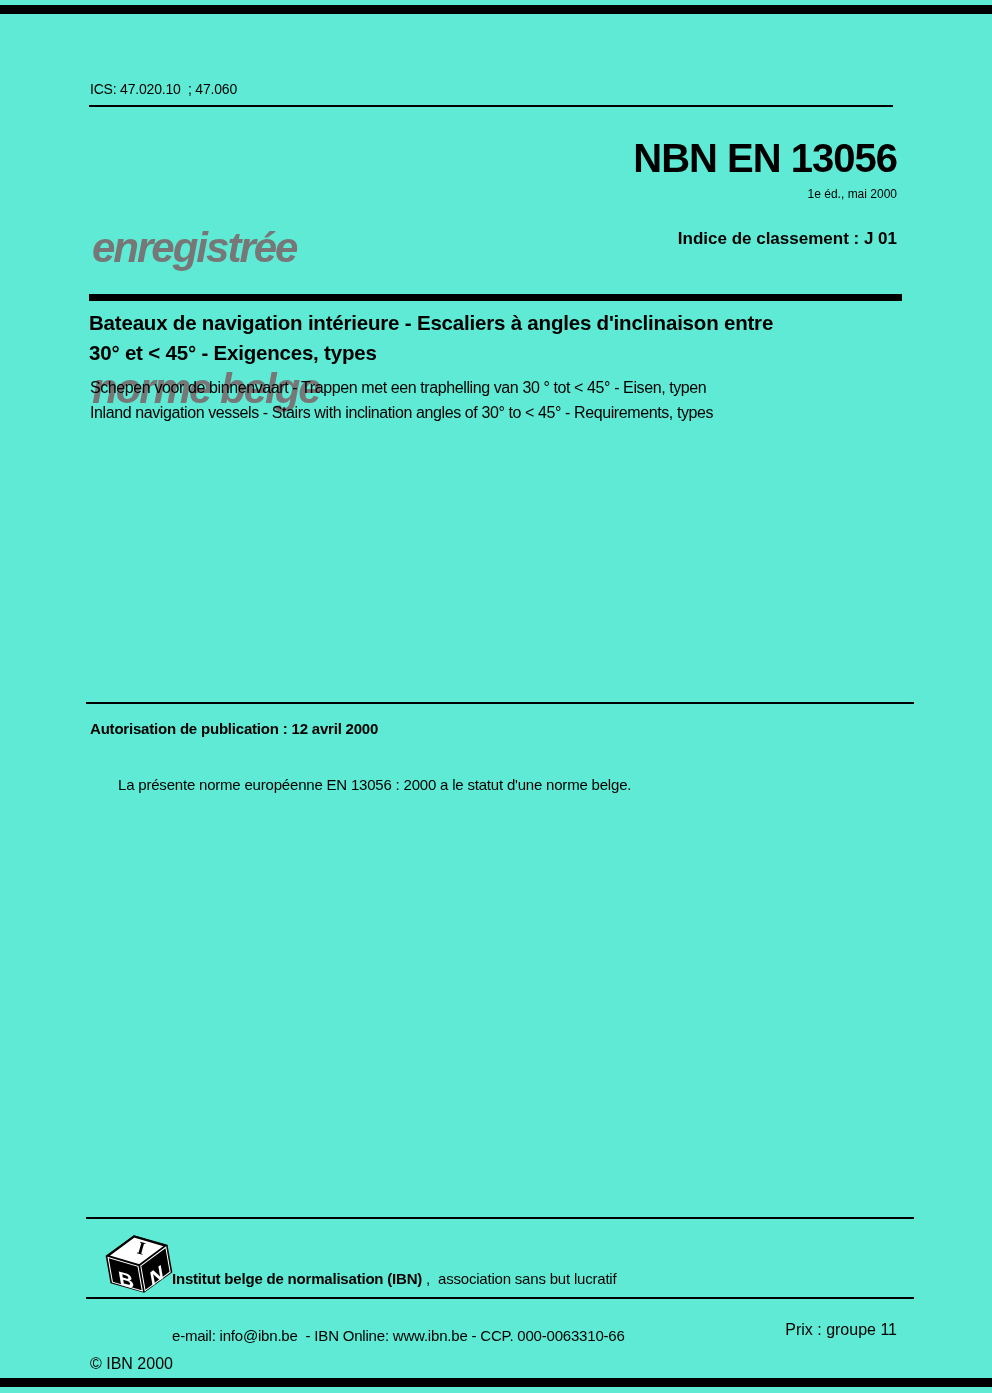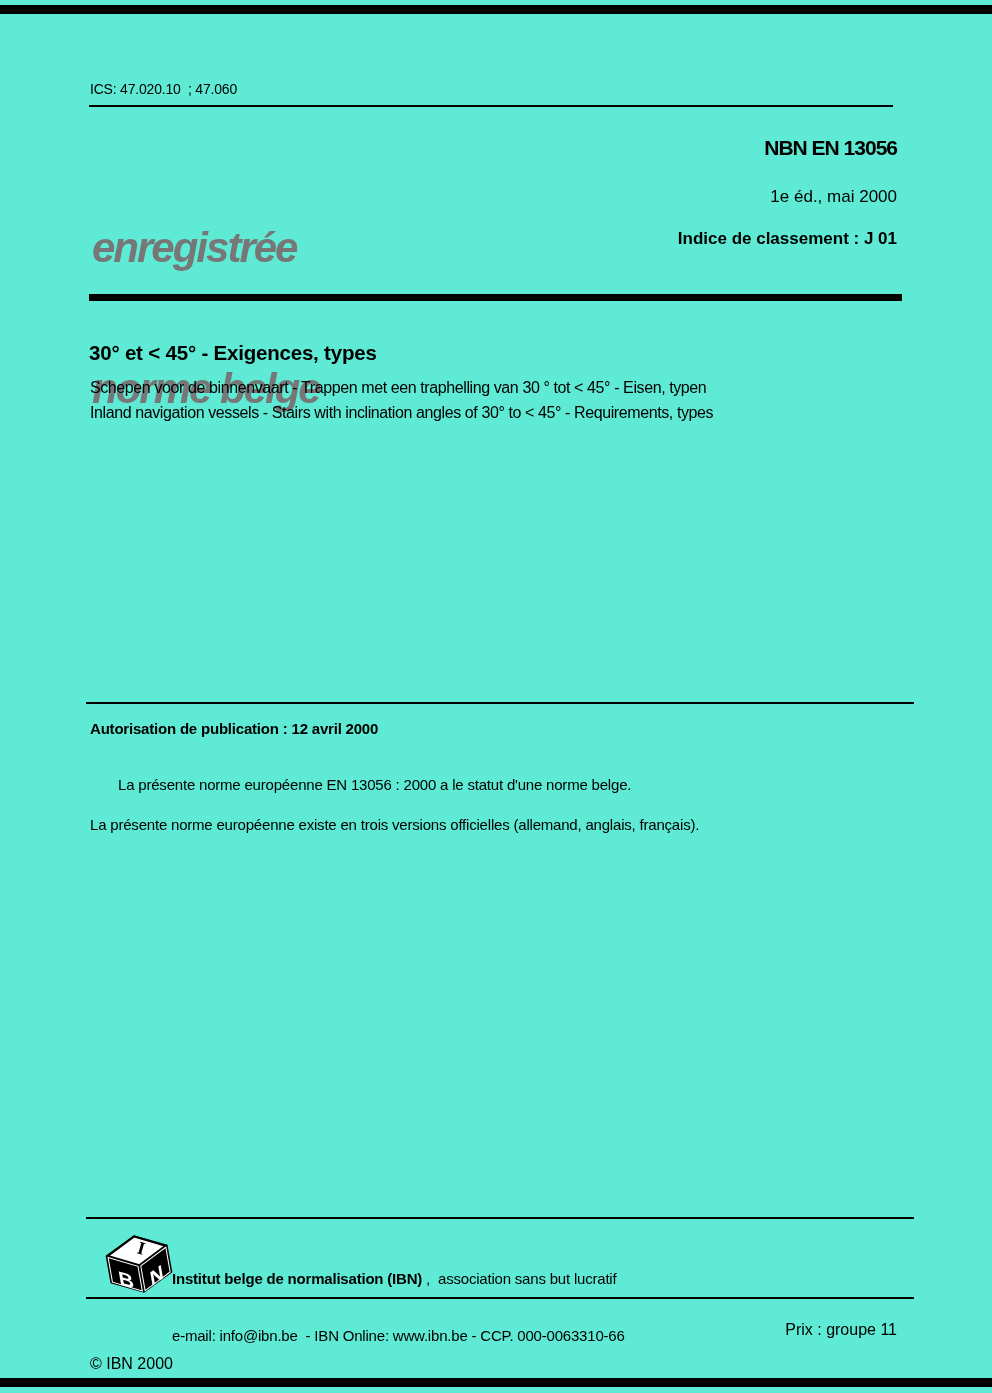--- a/index.html
+++ b/index.html
@@ -16,22 +16,22 @@
   .scan-bar{position:absolute;left:0;width:992px;height:9px;background:#000;}
   .rule{position:absolute;background:#000;}
   .ics{left:90px;top:81px;font-size:14px;letter-spacing:-0.2px;}
   .brand{
     left:92px;top:130px;
     font-size:42px;line-height:47px;
     font-weight:bold;font-style:italic;
     letter-spacing:-2px;
     color:#777777;
   }
-  .std-code{right:95px;top:136px;font-size:21px;font-weight:bold;letter-spacing:-1px;text-align:right;}
-  .std-edition{right:95px;top:187px;font-size:17px;text-align:right;}
+  .std-code{right:95px;top:136px;font-size:40px;font-weight:bold;letter-spacing:-1px;text-align:right;}
+  .std-edition{right:95px;top:187px;font-size:12px;text-align:right;}
   .std-class{right:95px;top:229px;font-size:17px;font-weight:bold;}
   .title-fr{left:89px;font-size:20.5px;font-weight:bold;letter-spacing:-0.2px;}
   .subtitle{left:90px;font-size:16px;letter-spacing:-0.4px;}
   .auth{left:90px;top:720px;font-size:15px;font-weight:bold;letter-spacing:-0.2px;}
   .para{left:90px;font-size:15px;letter-spacing:-0.2px;}
   .footer-text{left:172px;top:1231px;font-size:15px;line-height:19px;letter-spacing:-0.2px;}
   .footer-text .bold{font-weight:bold;}
   .copyright{left:90px;top:1321px;font-size:16px;margin-top:34px;}
   .price{right:95px;top:1321px;font-size:16px;text-align:right;}
   .logo{position:absolute;left:96px;top:1234px;width:86px;height:60px;}
@@ -50,28 +50,28 @@
   <div class="abs brand">
     <div>enregistrée</div>
     <div>norme belge</div>
   </div>
 
   <div class="abs std-code">NBN EN 13056</div>
   <div class="abs std-edition">1e éd., mai 2000</div>
   <div class="abs std-class">Indice de classement : J 01</div>
 
   <div class="rule" style="left:89px;top:294px;width:813px;height:7px;"></div>
+  <div class="abs title-fr" style="top:311px;">Bateaux de navigation intérieure - Escaliers à angles d'inclinaison entre</div>
   <div class="abs title-fr" style="top:341px;">30° et &lt; 45° - Exigences, types</div>
   <div class="abs subtitle" style="top:379px;">Schepen voor de binnenvaart - Trappen met een traphelling van 30 ° tot &lt; 45° - Eisen, typen</div>
   <div class="abs subtitle" style="top:404px;">Inland navigation vessels - Stairs with inclination angles of 30° to &lt; 45° - Requirements, types</div>
 
   <div class="rule" style="left:86px;top:702px;width:828px;height:2px;"></div>
   <div class="abs auth">Autorisation de publication : 12 avril 2000</div>
   <div class="abs para" style="top:776px;margin-left:28px;">La présente norme européenne EN 13056 : 2000 a le statut d'une norme belge.</div>
-  <div class="abs para" style="top:816px;">La présente norme européenne existe en trois versions officielles (allemand, anglais, français).</div>
 
   <div class="rule" style="left:86px;top:1217px;width:828px;height:2px;"></div>
   <div class="rule" style="left:86px;top:1297px;width:828px;height:2px;"></div>
 
   <svg class="logo" viewBox="0 0 100 86">
     <g transform="rotate(-10 50 43)">
       <polygon points="50,1 95,23 95,63 50,85 5,63 5,23" fill="#000000"></polygon>
       <polygon points="50,3 92,24 50,45 8,24" fill="#ffffff" stroke="#000000" stroke-width="3"></polygon>
       <polygon points="8,26 48,46 48,82 8,62" fill="#000000" stroke="#ffffff" stroke-width="1.5"></polygon>
       <polygon points="52,46 92,26 92,62 52,82" fill="#000000" stroke="#ffffff" stroke-width="1.5"></polygon>

